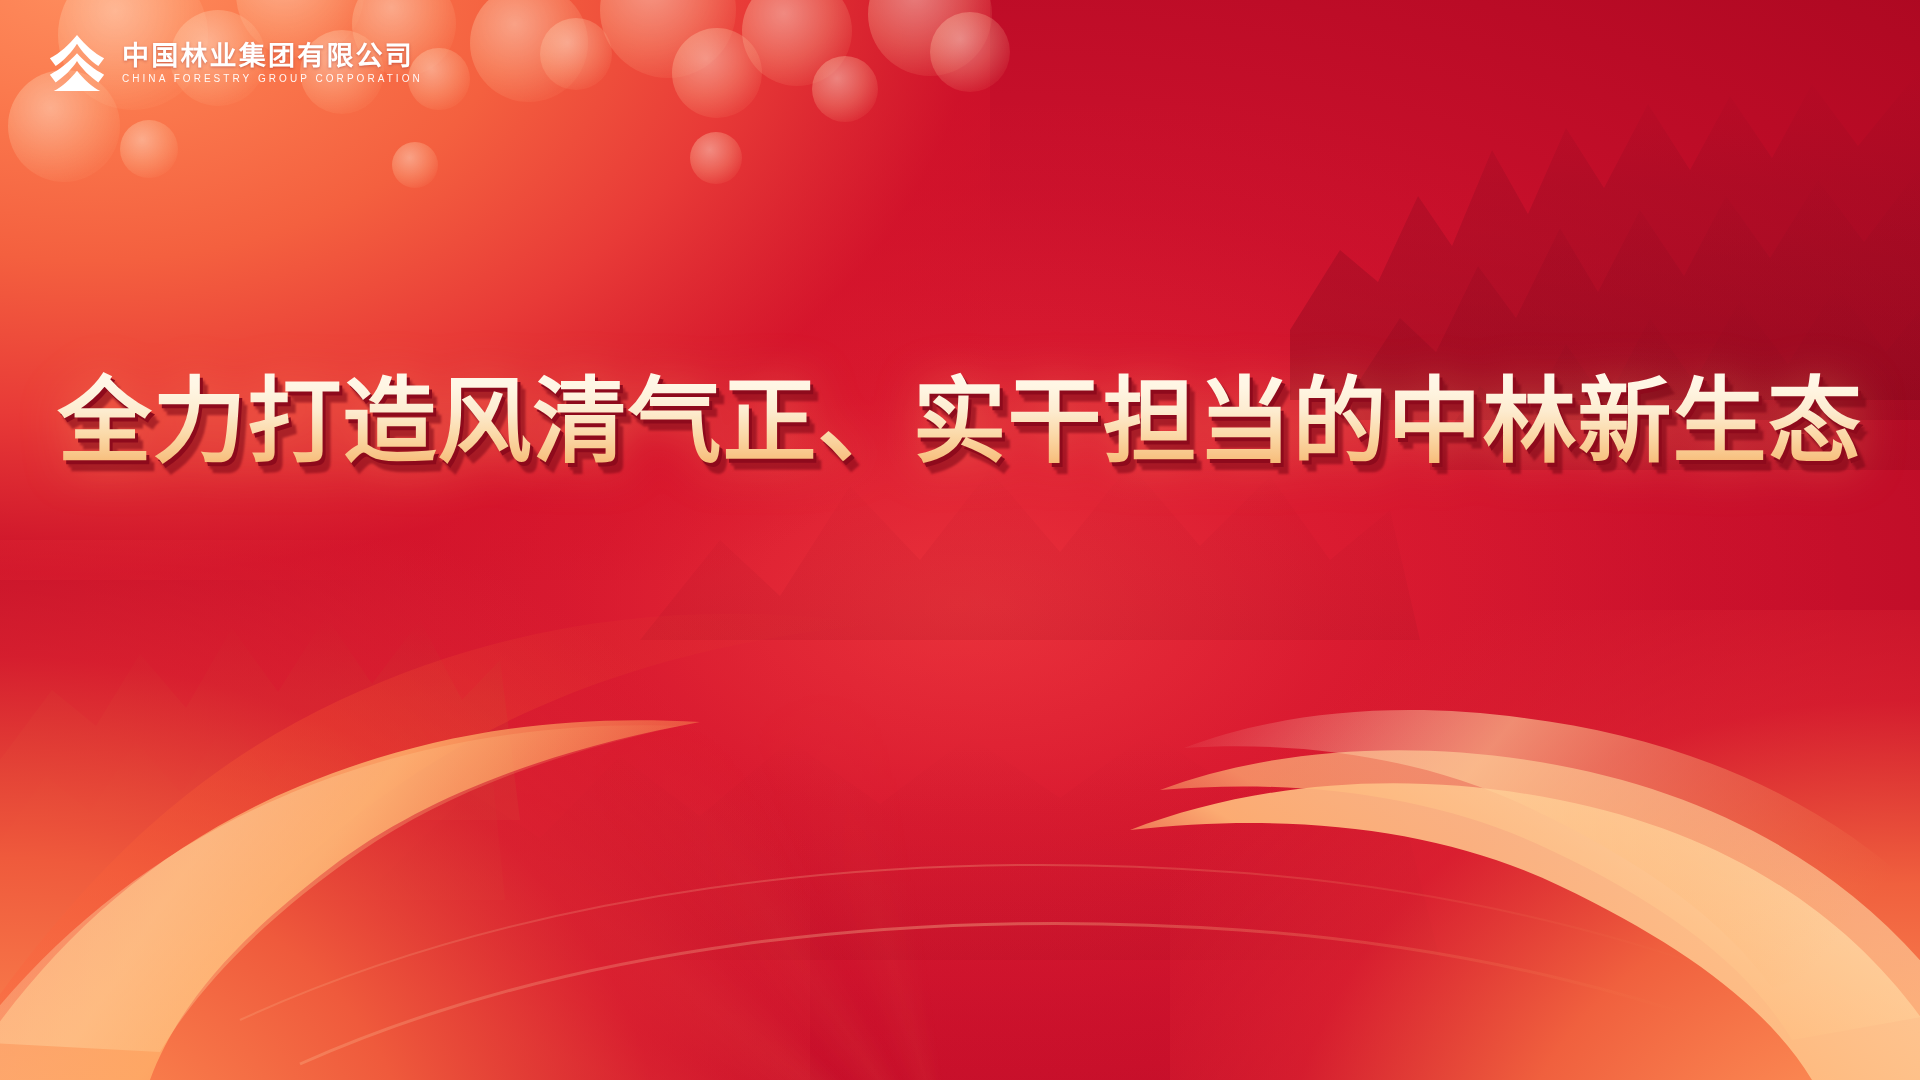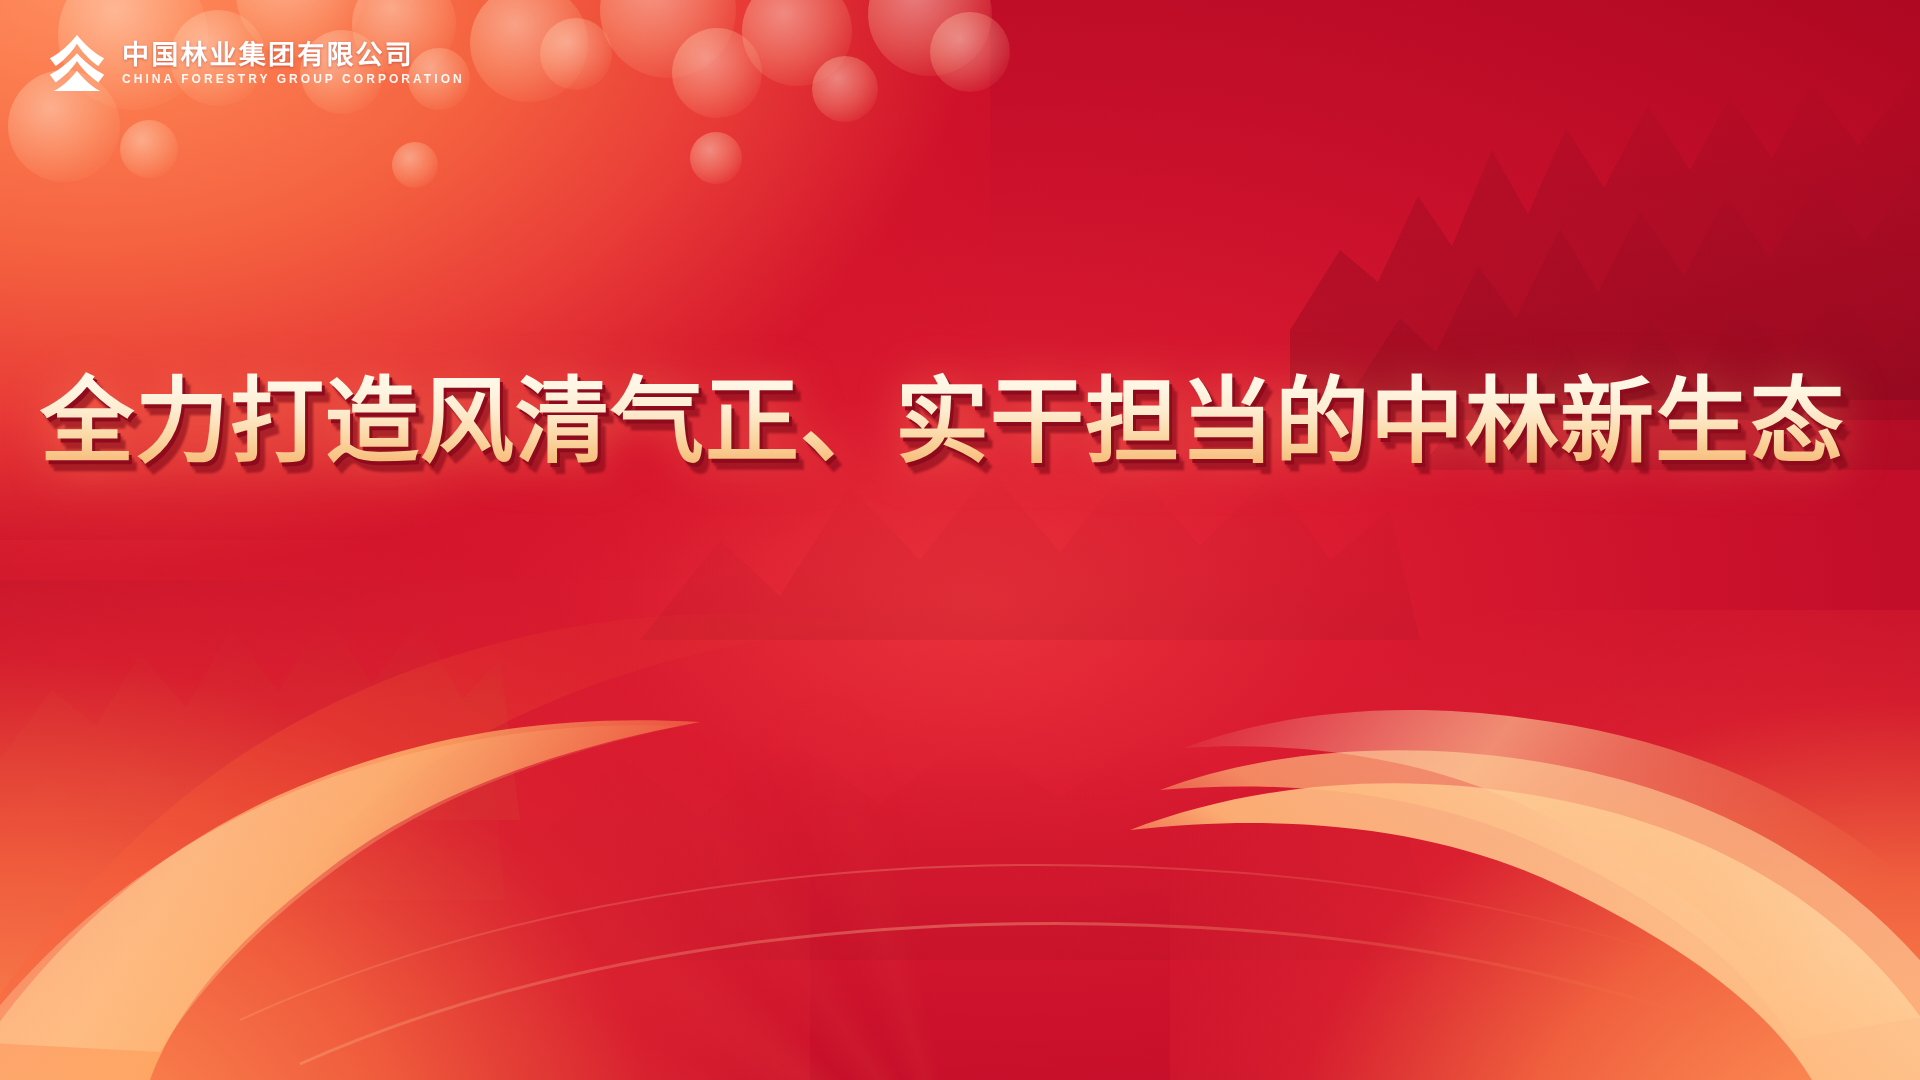--- a/index.html
+++ b/index.html
@@ -156,33 +156,34 @@
     color: #ffffff;
     font-size: 27px;
     font-weight: 700;
     letter-spacing: 2.2px;
     line-height: 1;
     white-space: nowrap;
     text-shadow: 0 1px 3px rgba(120,0,16,.35);
   }
   .logo-en {
     color: rgba(255,255,255,0.94);
-    font-size: 12px;
-    font-weight: 700;
+    font-size: 10px;
+    font-weight: 400;
     letter-spacing: 3.05px;
     line-height: 1;
     white-space: nowrap;
   }
 
   
   .headline {
     position: absolute;
     left: 0; right: 0;
     top: 355px;
     z-index: 30;
+    text-align: center;
     padding: 0 40px;
   }
   .hl-line {
     font-size: 94px;
     font-weight: 900;
     line-height: 1.42;
     letter-spacing: 1px;
     white-space: nowrap;
     font-family: "DejaVu Sans", "Liberation Sans", sans-serif;
 

